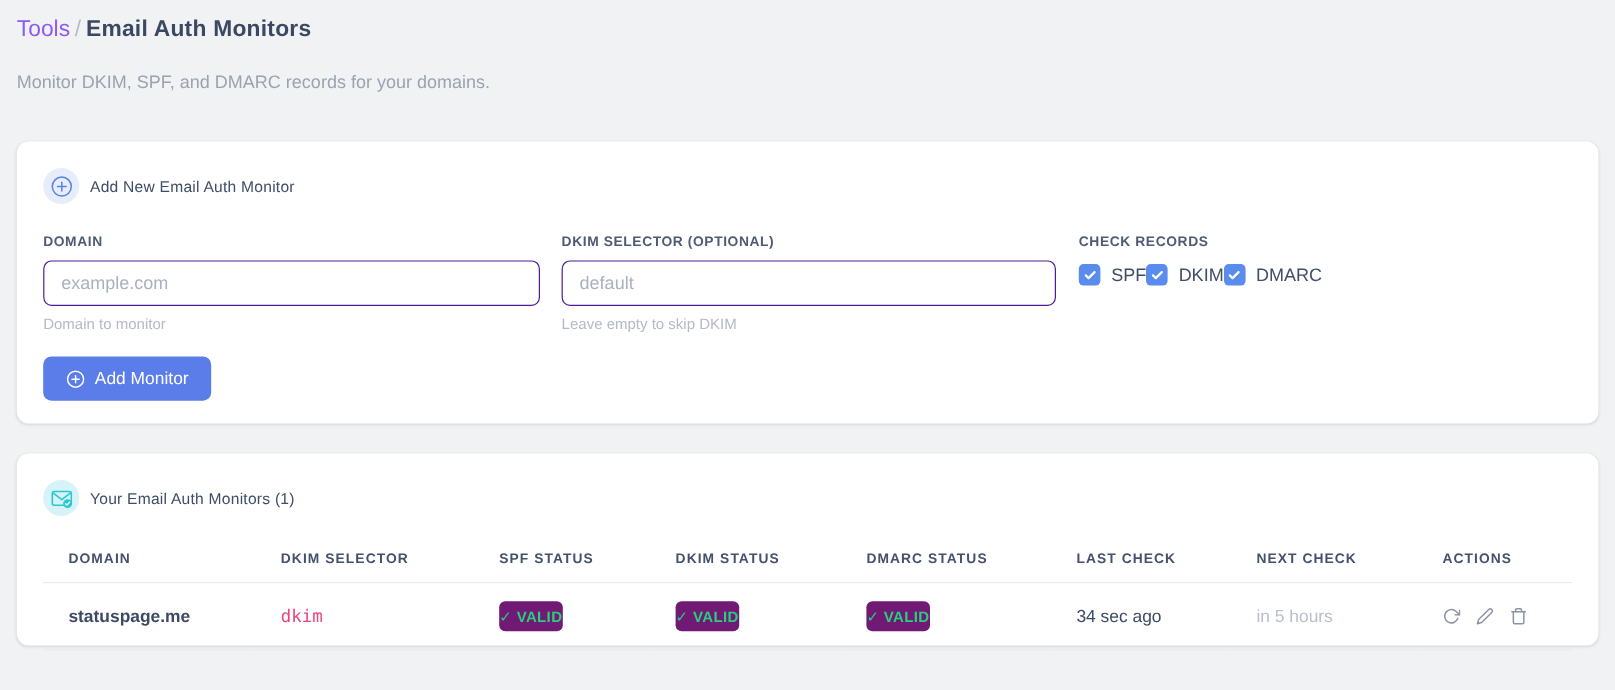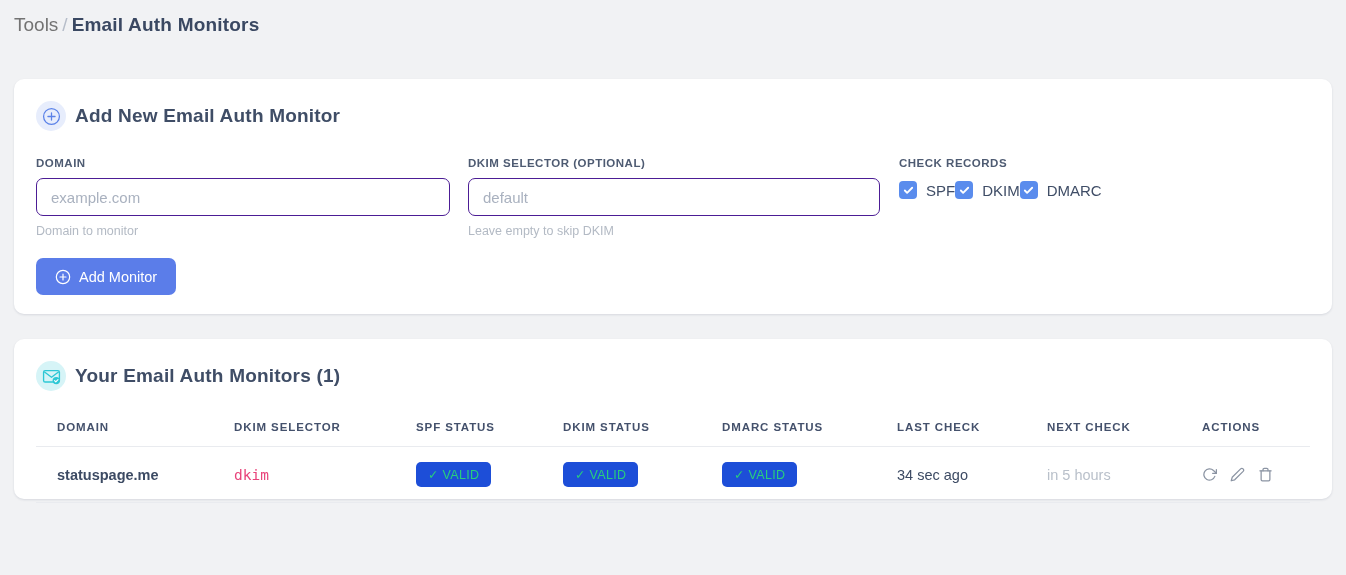--- a/index.html
+++ b/index.html
@@ -6,42 +6,42 @@
   html, body { background: #f1f2f4; }
   body {
     width: 1346px; height: 575px; overflow: hidden;
     font-family: "Liberation Sans", "DejaVu Sans", sans-serif;
     color: #3d4b66;
   }
   .page { padding: 12px 14px 0 14px; }
 
   
   .breadcrumb { font-size: 19px; line-height: 26px; }
-  .crumb-section { color: #737373; font-weight: 400; }
+  .crumb-section { color: #8b5cf6; font-weight: 400; }
   .crumb-sep { color: #b6bdc9; font-weight: 400; padding: 0 4px; }
   .crumb-page { color: #3a4862; font-weight: 700; letter-spacing: .2px; }
   .page-subtitle { margin-top: 22px; font-size: 15px; color: #9ba3b0; }
 
   
   .card {
     background: #fff; border-radius: 10px;
     box-shadow: 0 1px 3px rgba(25, 39, 70, .07), 0 1px 2px rgba(25, 39, 70, .05);
     padding: 22px;
   }
   .card-add { margin-top: 41px; height: 235px; }
   .card-monitors { margin-top: 25px; height: 160px; }
 
   .card-header { display: flex; align-items: center; gap: 9px; }
   .icon-bubble {
     width: 30px; height: 30px; border-radius: 50%;
     display: flex; align-items: center; justify-content: center; flex: 0 0 auto;
   }
   .bubble-blue { background: #e7edfc; }
   .bubble-teal { background: #d6f4f7; }
-  .card-title { font-size: 19px; font-weight: 700; color: #3f4d66; letter-spacing: .2px; }
+  .card-title { font-size: 13px; font-weight: 400; color: #3f4d66; letter-spacing: .2px; }
 
   
   .form-row { display: flex; margin-top: 26px; }
   .field { display: block; }
   .field-domain { width: 414px; margin-right: 18px; }
   .field-dkim  { width: 412px; margin-right: 19px; }
   .field-checks { flex: 1; }
   .field-label {
     font-size: 11.5px; font-weight: 700; color: #4e5b72;
     letter-spacing: .5px; margin-bottom: 9px;
@@ -78,41 +78,42 @@
     letter-spacing: .9px; padding: 10px 0 13px 21px;
     border-bottom: 1px solid #e9ebef; white-space: nowrap;
   }
   .monitors-table td {
     padding: 15px 0 15px 21px; border-bottom: 1px solid #e9ebef;
     font-size: 14.5px; white-space: nowrap; vertical-align: middle;
   }
   .cell-domain { font-weight: 700; font-size: 15px; color: #3c4a63; }
   .cell-code { font-family: "DejaVu Sans Mono", "Liberation Mono", monospace; font-size: 13.5px; color: #e8437a; }
   .badge-valid {
-    display: inline-block; background: #1d4ed8; color: #28cf7c;
-    font-size: 12.5px; font-weight: 400; letter-spacing: .3px;
-    padding: 5px 12px; border-radius: 5px;
+    display: inline-block; background: #701a75; color: #28cf7c;
+    font-size: 12.5px; font-weight: 700; letter-spacing: .3px;
+    padding: 5px 0; border-radius: 5px;
   }
   .cell-last { color: #3c4a63; }
   .cell-next { color: #b9c0ca; }
   .actions-cell { display: flex; align-items: center; gap: 13px; }
   .action-btn {
     background: none; border: none; padding: 0; cursor: pointer;
     display: inline-flex; align-items: center; justify-content: center;
   }
   .action-btn svg { stroke: #8b94a3; }
 </style>
 </head>
 <body>
 
 <div class="page">
 
   <div class="breadcrumb">
     <span class="crumb-section">Tools</span><span class="crumb-sep">/</span><span class="crumb-page">Email Auth Monitors</span>
   </div>
+  <div class="page-subtitle">Monitor DKIM, SPF, and DMARC records for your domains.</div>
 
   <section class="card card-add">
     <div class="card-header">
       <span class="icon-bubble bubble-blue">
         <svg viewBox="0 0 24 24" width="19" height="19" fill="none" stroke="#5b82e8" stroke-width="1.6" stroke-linecap="round">
           <circle cx="12" cy="12" r="10"></circle>
             <line x1="12" y1="7.5" x2="12" y2="16.5"></line>
             <line x1="7.5" y1="12" x2="16.5" y2="12"></line>
         </svg>
       </span>

